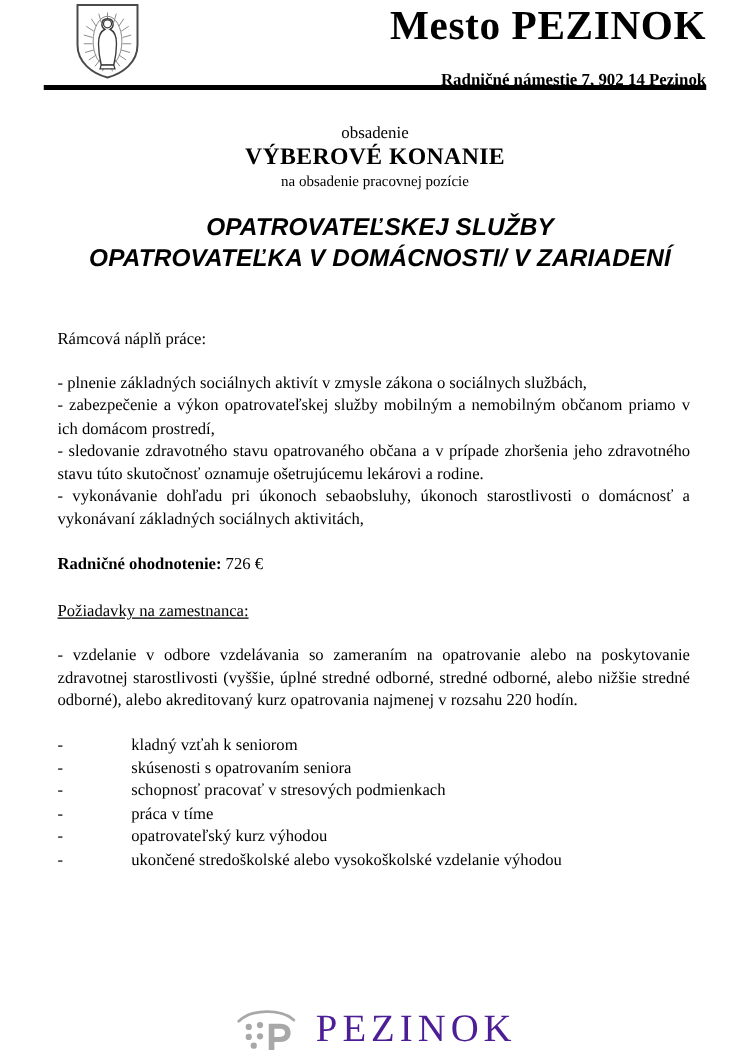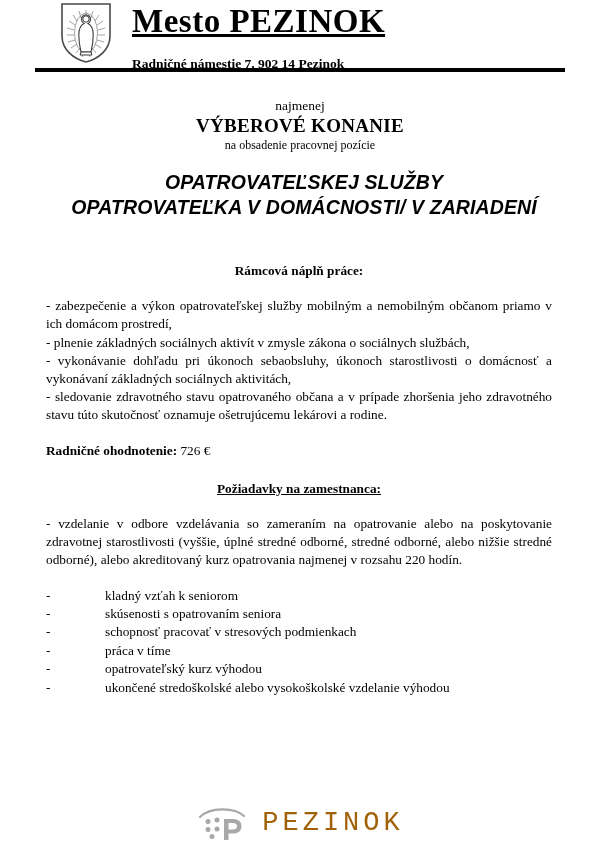--- a/index.html
+++ b/index.html
@@ -32,25 +32,24 @@
   .crest {
     position: absolute;
     left: 60px;
     top: 2px;
     width: 52px;
     height: 62px;
   }
 
   .header-titles {
     position: absolute;
-    left: 132px;
+    left: 104px;
     right: 35px;
     top: 2px;
-    text-align: left;
-    text-decoration: underline;
+    text-align: right;
   }
 
   .city-title {
     font-family: "Liberation Serif", serif;
     font-weight: bold;
     font-size: 33px;
     line-height: 38px;
     letter-spacing: 0.5px;
     white-space: nowrap;
   }
@@ -116,23 +115,22 @@
     position: absolute;
     left: 46px;
     top: 262px;
     width: 506px;
     font-family: "Liberation Serif", serif;
     font-size: 13.3px;
     line-height: 18.2px;
   }
 
   .b-head {
-    font-weight: bold;
-    margin: 0;
-    text-align: center;
+    font-weight: normal;
+    margin: 0;
   }
   .b-head.underline {
     text-decoration: underline;
   }
 
   .para {
     margin: 0;
     text-align: justify;
   }
   .para.nojust {
@@ -175,24 +173,24 @@
     align-items: center;
     justify-content: center;
     gap: 14px;
   }
   .footer-mark {
     width: 52px;
     height: 38px;
     flex: 0 0 52px;
   }
   .footer-word {
-    font-family: Liberation Mono, monospace;
-    font-size: 27px;
+    font-family: Liberation Serif, serif;
+    font-size: 31px;
     letter-spacing: 4px;
-    color: #a16207;
+    color: #4c1d95;
     line-height: 34px;
   }
 </style>
 </head>
 <body>
 
 <div class="page">
 
   <div class="header">
 
@@ -231,39 +229,39 @@
     </div>
 
     <div class="header-titles">
       <div class="city-title">Mesto PEZINOK</div>
       <div class="city-address">Radničné námestie 7, 902 14 Pezinok</div>
     </div>
   </div>
   <div class="header-rule"></div>
 
   <div class="announce">
-    <div class="line-vyhlasuje">najmenej</div>
+    <div class="line-vyhlasuje">obsadenie</div>
     <div class="line-konanie">VÝBEROVÉ KONANIE</div>
     <div class="line-pozicie">na obsadenie pracovnej pozície</div>
   </div>
 
   <div class="job-title">
     <div>OPATROVATEĽSKEJ SLUŽBY</div>
     <div>OPATROVATEĽKA V DOMÁCNOSTI/ V ZARIADENÍ</div>
   </div>
 
   <div class="content">
 
     <div class="b-head">Rámcová náplň práce:</div>
     <div class="spacer-md"></div>
 
+    <div class="para nojust">- plnenie základných sociálnych aktivít v zmysle zákona o sociálnych službách,</div>
     <div class="para">- zabezpečenie a výkon opatrovateľskej služby mobilným a nemobilným občanom priamo v ich domácom prostredí,</div>
-    <div class="para nojust">- plnenie základných sociálnych aktivít v zmysle zákona o sociálnych službách,</div>
+    <div class="para">- sledovanie zdravotného stavu opatrovaného občana a v prípade zhoršenia jeho zdravotného stavu túto skutočnosť oznamuje ošetrujúcemu lekárovi a rodine.</div>
     <div class="para">- vykonávanie dohľadu pri úkonoch sebaobsluhy, úkonoch starostlivosti o domácnosť a vykonávaní základných sociálnych aktivitách,</div>
-    <div class="para">- sledovanie zdravotného stavu opatrovaného občana a v prípade zhoršenia jeho zdravotného stavu túto skutočnosť oznamuje ošetrujúcemu lekárovi a rodine.</div>
 
     <div class="spacer-md"></div>
 
     <div class="money">
       <span class="label">Radničné ohodnotenie:</span>
       <span class="value">726 €</span>
     </div>
 
     <div class="spacer-lg"></div>
 

